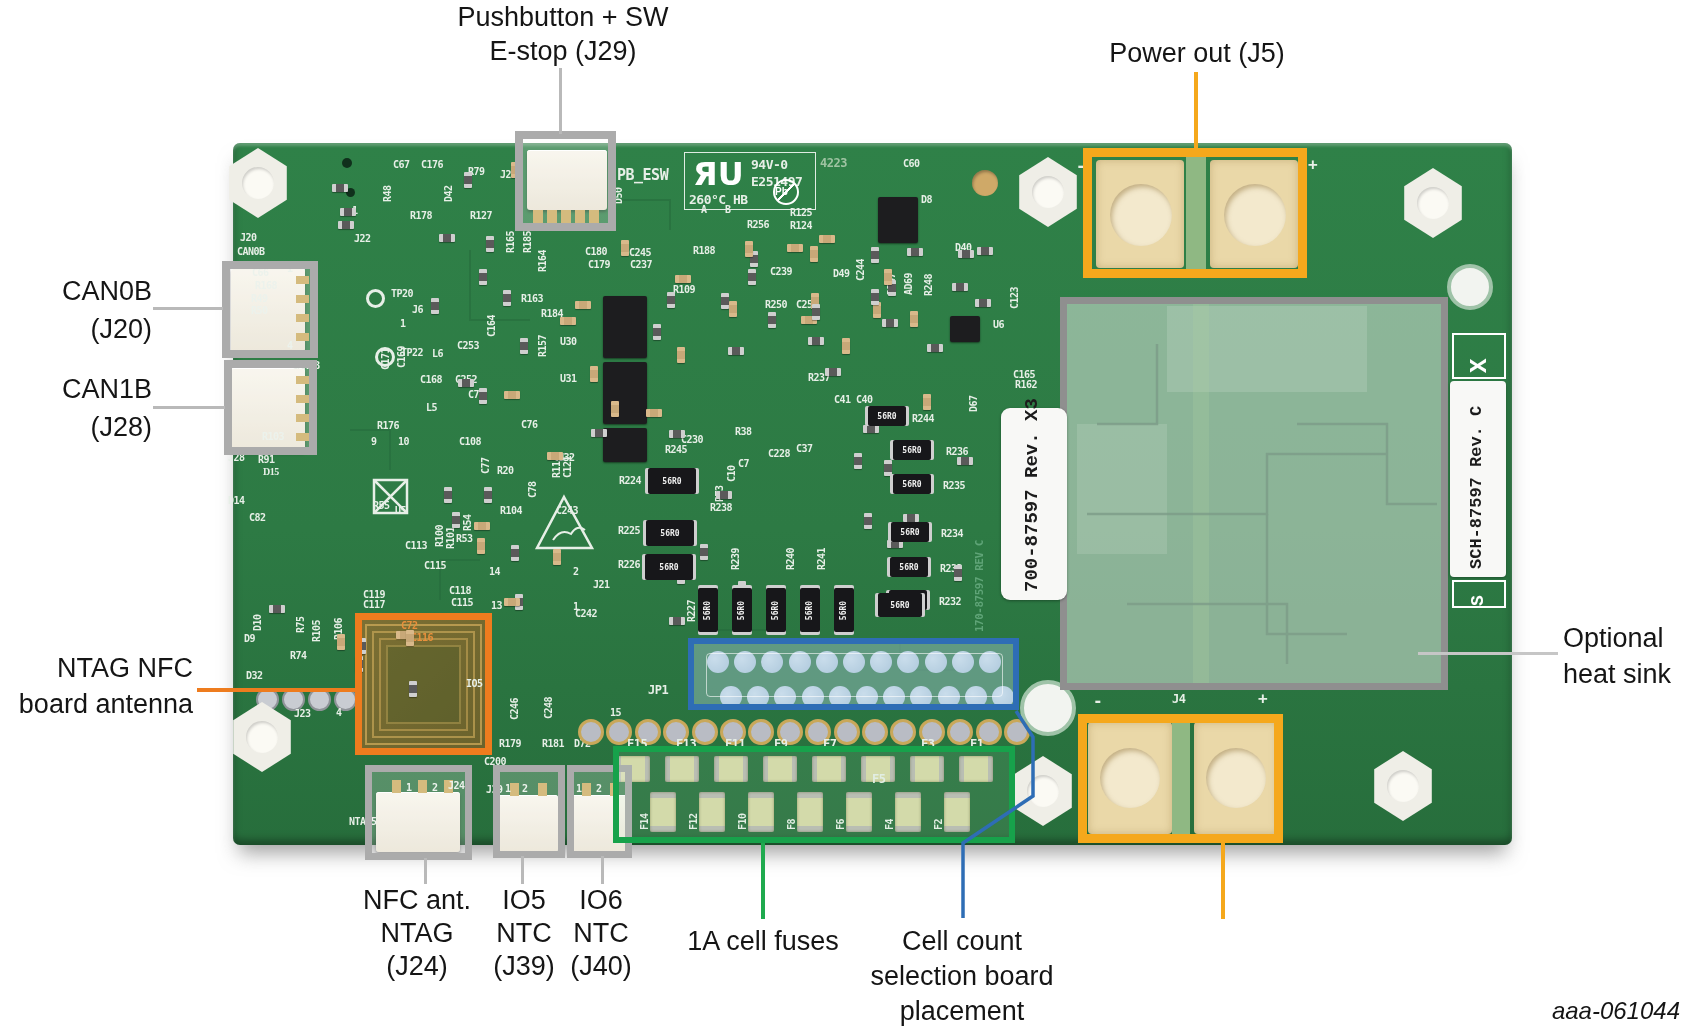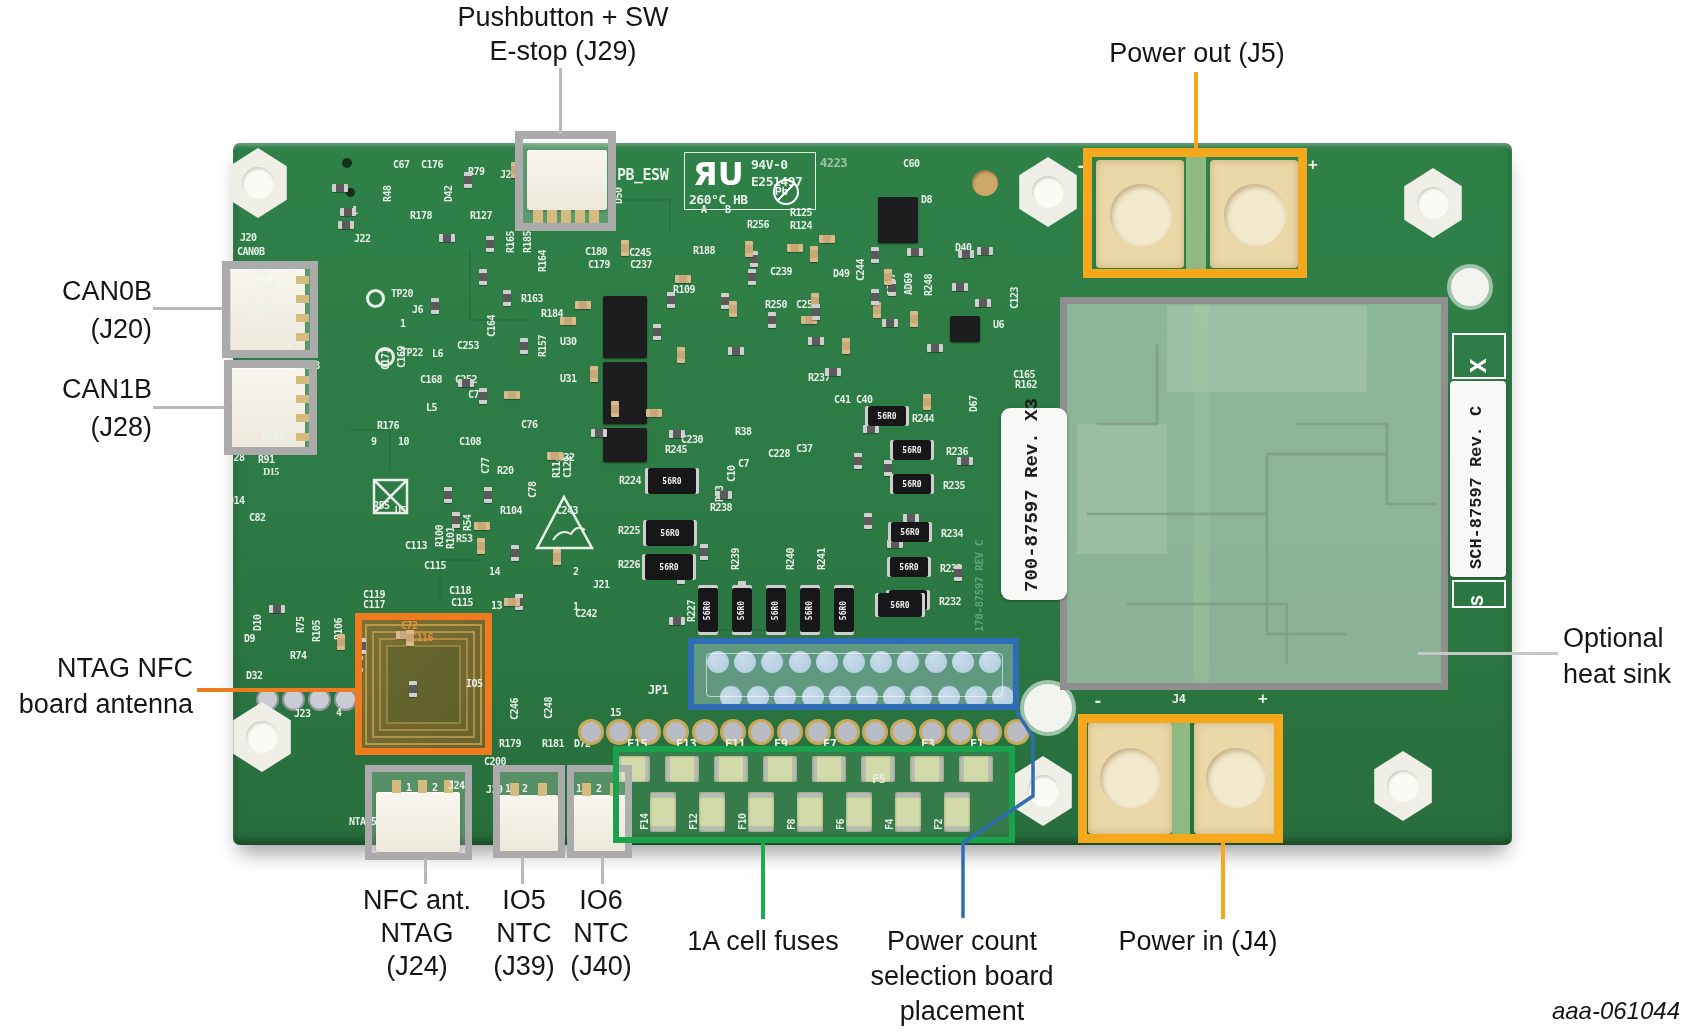--- a/index.html
+++ b/index.html
@@ -772,16 +772,15 @@
   <div class="lbl c" style="left:413px;top:0px;width:300px;"><span>Pushbutton + SW</span><br><span>E-stop (J29)</span></div>
   <div class="lbl c" style="left:1047px;top:36px;width:300px;"><span>Power out (J5)</span></div>
   <div class="lbl r" style="left:0px;top:272px;width:152px;line-height:38px;"><span>CAN0B</span><br><span>(J20)</span></div>
   <div class="lbl r" style="left:0px;top:370px;width:152px;line-height:38px;"><span>CAN1B</span><br><span>(J28)</span></div>
   <div class="lbl r" style="left:0px;top:650px;width:193px;line-height:36px;"><span>NTAG NFC</span><br><span>board antenna</span></div>
   <div class="lbl l" style="left:1563px;top:620px;width:130px;line-height:36px;"><span>Optional</span><br><span>heat sink</span></div>
   <div class="lbl c" style="left:317px;top:884px;width:200px;line-height:33px;"><span>NFC ant.</span><br><span>NTAG</span><br><span>(J24)</span></div>
   <div class="lbl c" style="left:424px;top:884px;width:200px;line-height:33px;"><span>IO5</span><br><span>NTC</span><br><span>(J39)</span></div>
   <div class="lbl c" style="left:501px;top:884px;width:200px;line-height:33px;"><span>IO6</span><br><span>NTC</span><br><span>(J40)</span></div>
   <div class="lbl c" style="left:613px;top:924px;width:300px;"><span>1A cell fuses</span></div>
-  <div class="lbl c" style="left:812px;top:924px;width:300px;line-height:35px;"><span>Power count</span><br><span>selection board</span><br><span>placement</span></div>
-  <div class="lbl c" style="left:1048px;top:924px;width:300px;"><span>Power in (J4)</span></div>
+  <div class="lbl c" style="left:812px;top:924px;width:300px;line-height:35px;"><span>Cell count</span><br><span>selection board</span><br><span>placement</span></div>
   <div class="lbl r" style="left:1490px;top:994px;width:190px;font-style:italic;font-size:24px;">aaa-061044</div>
 </div>
 
 </body></html>

